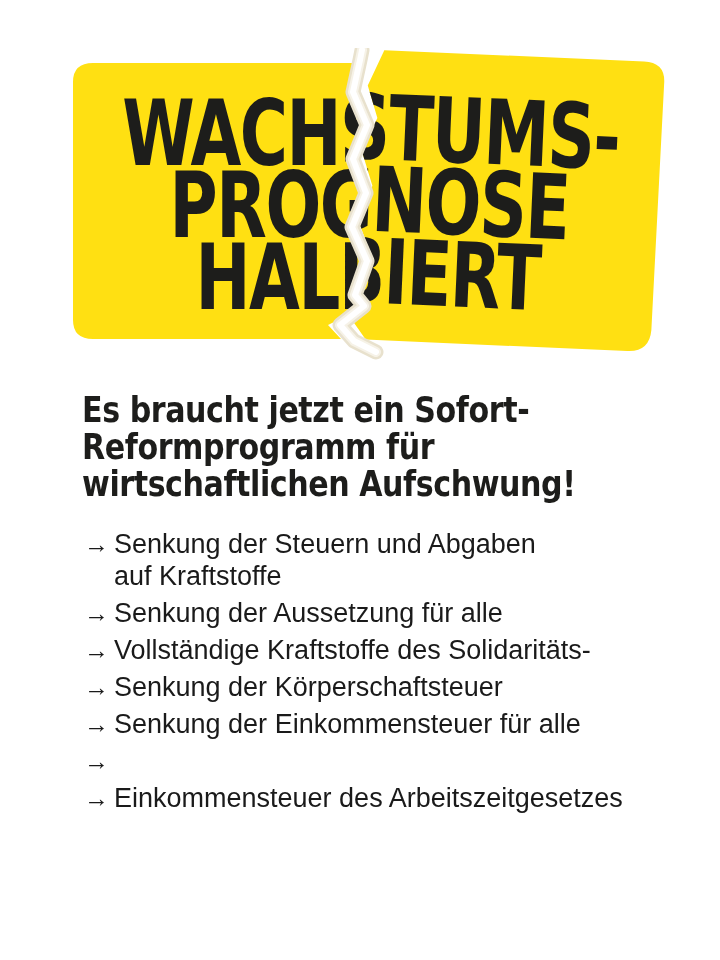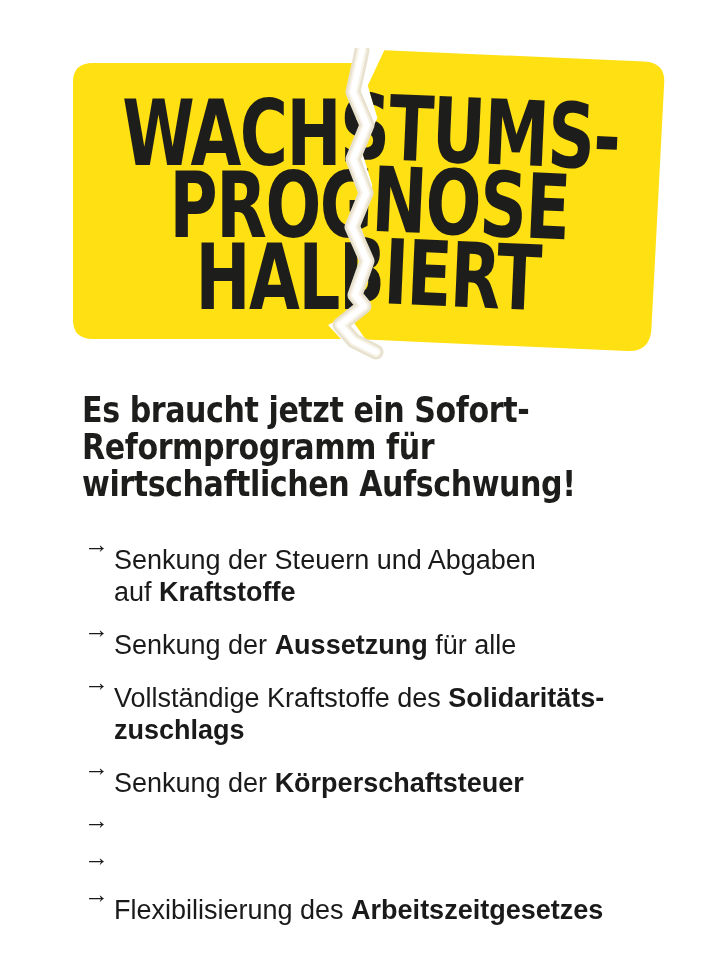--- a/index.html
+++ b/index.html
@@ -59,22 +59,22 @@
     display:flex;
     align-items:flex-start;
     margin-bottom:5px;
   }
   .arrow{
     flex:0 0 26px;
     font-size:25px;
     line-height:32px;
     margin-right:4px;
   }
-  .item-text{white-space:nowrap;margin-top:16px;}
-  .item-text b{font-weight:bold;}
+  .item-text{white-space:nowrap;}
+  .item-text b{font-weight:normal;}
 </style>
 </head>
 <body>
 
 <div class="page">
 
   <div class="banner-wrap">
     <svg viewBox="0 0 610 322">
       <defs>
         <clipPath id="clipL">
@@ -121,31 +121,32 @@
       <div class="item">
         <span class="arrow">→</span>
         <span class="item-text"><span>Senkung der Steuern und Abgaben</span><br><span>auf </span><b>Kraftstoffe</b></span>
       </div>
       <div class="item">
         <span class="arrow">→</span>
         <span class="item-text"><span>Senkung der </span><b>Aussetzung</b><span> für alle</span></span>
       </div>
       <div class="item">
         <span class="arrow">→</span>
-        <span class="item-text"><span>Vollständige Kraftstoffe des </span><b>Solidaritäts-</b><br><b>zuschlags</b></span>
+        <span class="item-text"><span>Vollständige Kraftstoffe des </span><b>Solidaritäts-</b><br></span>
       </div>
       <div class="item">
         <span class="arrow">→</span>
         <span class="item-text"><span>Senkung der </span><b>Körperschaftsteuer</b></span>
       </div>
       <div class="item">
         <span class="arrow">→</span>
+        <span class="item-text"><span>Senkung der </span><b>Einkommensteuer</b><span> für alle</span></span>
       </div>
       <div class="item">
         <span class="arrow">→</span>
       </div>
       <div class="item">
         <span class="arrow">→</span>
-        <span class="item-text"><span>Flexibilisierung des </span><b>Arbeitszeitgesetzes</b></span>
+        <span class="item-text"><span>Einkommensteuer des </span><b>Arbeitszeitgesetzes</b></span>
       </div>
     </div>
 
 </div>
 
 </body></html>

